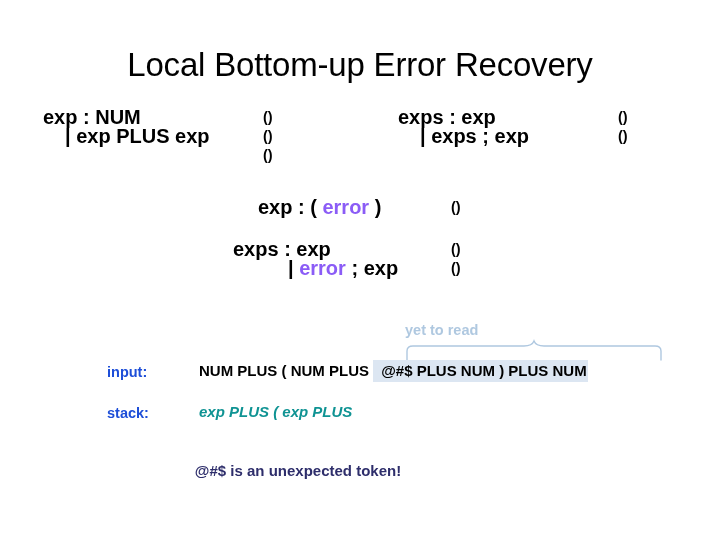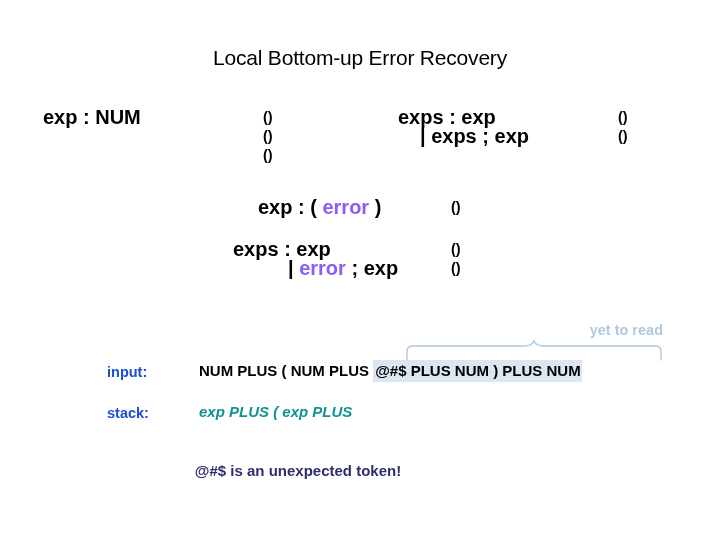--- a/index.html
+++ b/index.html
@@ -16,21 +16,21 @@
     color: #000000;
   }
 
   
   #slide-title {
     position: absolute;
     left: 0;
     top: 46px;
     width: 720px;
     text-align: center;
-    font-size: 21px;
+    font-size: 33px;
     font-weight: 400;
     letter-spacing: -0.2px;
     color: #000000;
     white-space: nowrap;
   }
 
   
   .gram {
     position: absolute;
     font-size: 20px;
@@ -70,21 +70,21 @@
   #grammar-exp .indent        { width: 22px; }
   #rule-exps-error .indent    { width: 55px; }
   #grammar-exps .indent       { width: 22px; }
 
   
   #yet-to-read-label {
     position: absolute;
     left: 405px;
     top: 322px;
     width: 258px;
-    text-align: right;
+    text-align: left;
     font-size: 14.5px;
     font-weight: bold;
     color: #AFC8E0;
     white-space: nowrap;
   }
   #yet-to-read-brace {
     position: absolute;
     left: 404px;
     top: 339px;
     width: 260px;
@@ -106,21 +106,21 @@
     position: absolute;
     left: 199px;
     top: 362px;
     font-size: 15px;
     font-weight: bold;
     color: #000000;
     white-space: nowrap;
   }
   #input-value .hl {
     background: #DCE6F2;
-    padding: 2px 1px 3px 2px;
+    padding: 2px 1px 3px 8px;
   }
 
   #stack-value {
     position: absolute;
     left: 199px;
     top: 403px;
     font-size: 15px;
     font-weight: bold;
     color: #0F9393;
     white-space: nowrap;
@@ -140,20 +140,21 @@
     white-space: nowrap;
   }
 </style>
 </head>
 <body>
 
 <div id="slide-title">Local Bottom-up Error Recovery</div>
 
 <div class="gram" id="grammar-exp">
   <div>exp : NUM</div>
+  <div><span class="indent"></span><span>| exp PLUS exp</span></div>
 </div>
 
 <div class="paren" id="grammar-exp-parens">
   <div>()</div>
   <div>()</div>
   <div>()</div>
 </div>
 
 <div class="gram" id="grammar-exps">
   <div>exps : exp</div>

